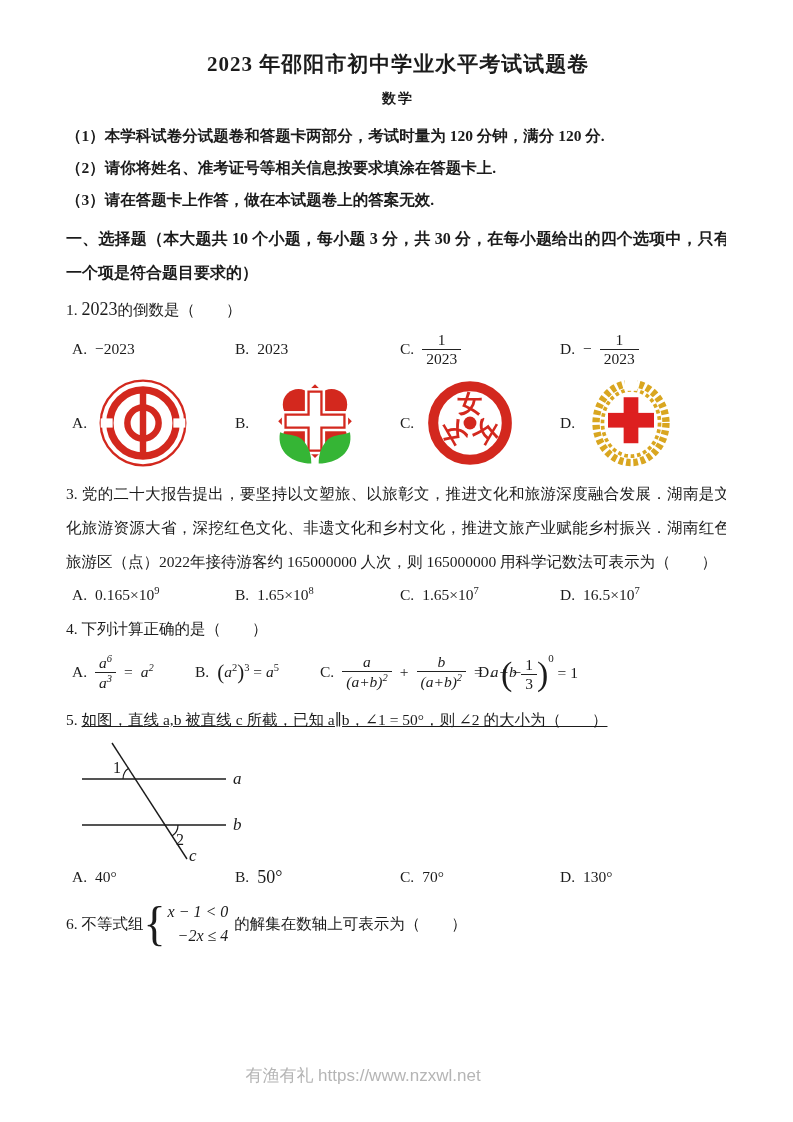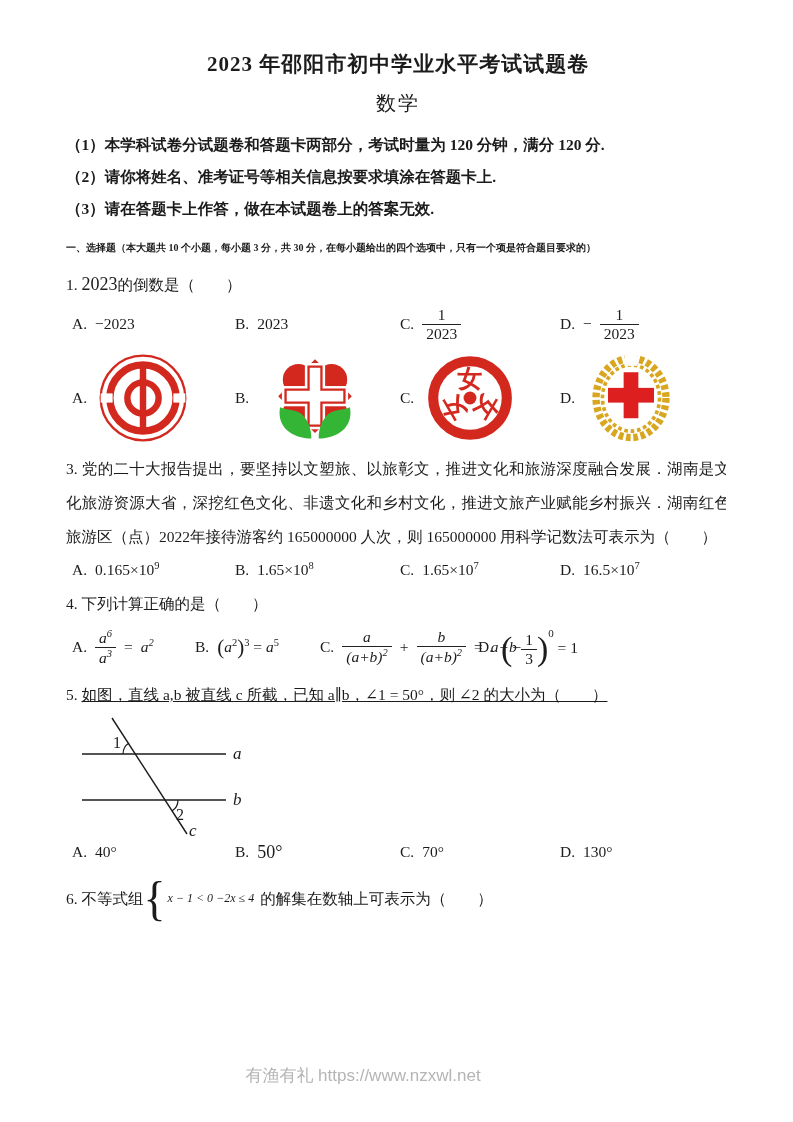--- a/index.html
+++ b/index.html
@@ -2,44 +2,44 @@
 <html><head>
 <meta charset="utf-8">
 <style>
   html,body{margin:0;padding:0;background:#ffffff;}
   .page{width:726px;height:1122px;position:relative;background:#fff;
         font-family:"Liberation Serif","DejaVu Serif",serif;color:#1b1b1b;
         font-size:15.5px;overflow:hidden;}
   .content{position:absolute;left:66px;top:50px;width:664px;}
   .t-center{text-align:center;}
   .doc-title{font-size:21px;font-weight:bold;margin:0 0 12px;letter-spacing:1px;}
-  .doc-sub{font-size:20px;font-weight:normal;margin:0 0 12px;letter-spacing:2px;}
+  .doc-sub{font-size:14px;font-weight:bold;margin:0 0 12px;letter-spacing:2px;}
   .tips-h{font-weight:bold;font-size:16px;margin:0 0 4px;}
   .tip{font-weight:bold;font-size:15.5px;line-height:32px;margin:0;}
-  .sec-h{font-weight:bold;font-size:10px;line-height:34px;margin:6px 0 4px;text-align:justify;}
+  .sec-h{font-weight:bold;font-size:16px;line-height:34px;margin:6px 0 4px;text-align:justify;}
   .stem{margin:6px 0 2px;line-height:27px;}
   .just{text-align:justify;line-height:34px;}
   .math-lg{font-size:18px;}
   sup{font-size:10.5px;}
   .it{font-style:italic;}
   .opt-row{position:relative;margin:0 0 4px;}
   .h-lo{height:28px;}
   .h-frac{height:48px;}
   .h-big{height:56px;}
   .opt{position:absolute;top:0;height:100%;display:flex;align-items:center;gap:8px;white-space:nowrap;}
   .c1{left:6px;}.c2{left:169px;}.c3{left:334px;}.c4{left:494px;}
   .c2b{left:129px;}.c3b{left:254px;}.c4b{left:412px;}
   .frac{display:inline-block;text-align:center;vertical-align:middle;line-height:1.15;}
   .frac .fn{display:block;padding:0 4px;border-bottom:1.4px solid #222;}
   .frac .fd{display:block;padding:0 4px;}
   .par{font-size:21px;vertical-align:-2px;font-weight:300;}
   .bigpar{font-size:34px;font-weight:300;vertical-align:middle;line-height:1;}
   .hisup{vertical-align:16px;font-size:11px;}
   .brace{font-size:46px;font-weight:300;vertical-align:middle;line-height:1;display:inline-block;transform:scaleY(1.05);}
-  .sys{display:inline-flex;gap:3px;vertical-align:middle;font-style:italic;font-size:12px;margin:0 6px 0 2px;line-height:1.3;text-align:right;}
+  .sys{display:inline-flex;flex-direction:column;gap:3px;vertical-align:middle;font-style:italic;font-size:16px;margin:0 6px 0 2px;line-height:1.3;text-align:right;}
   .q6row{display:flex;align-items:center;height:54px;margin-top:6px;}
   .logo-row{position:relative;height:92px;margin:2px 0 8px;}
   .logo-opt{position:absolute;top:0;height:100%;display:flex;align-items:center;gap:10px;}
   .fig{margin:2px 0 0 2px;display:block;}
   .fig text{font-style:italic;font-size:17px;fill:#1b1b1b;}
   .fig .ang{font-style:normal;font-size:16px;}
   .big-opt{font-size:18px;}
   .footer{position:absolute;left:0;right:0;top:1064px;text-align:center;color:#b5b5b5;
           font-family:"Liberation Sans","DejaVu Sans",sans-serif;font-size:17px;}
 </style>

